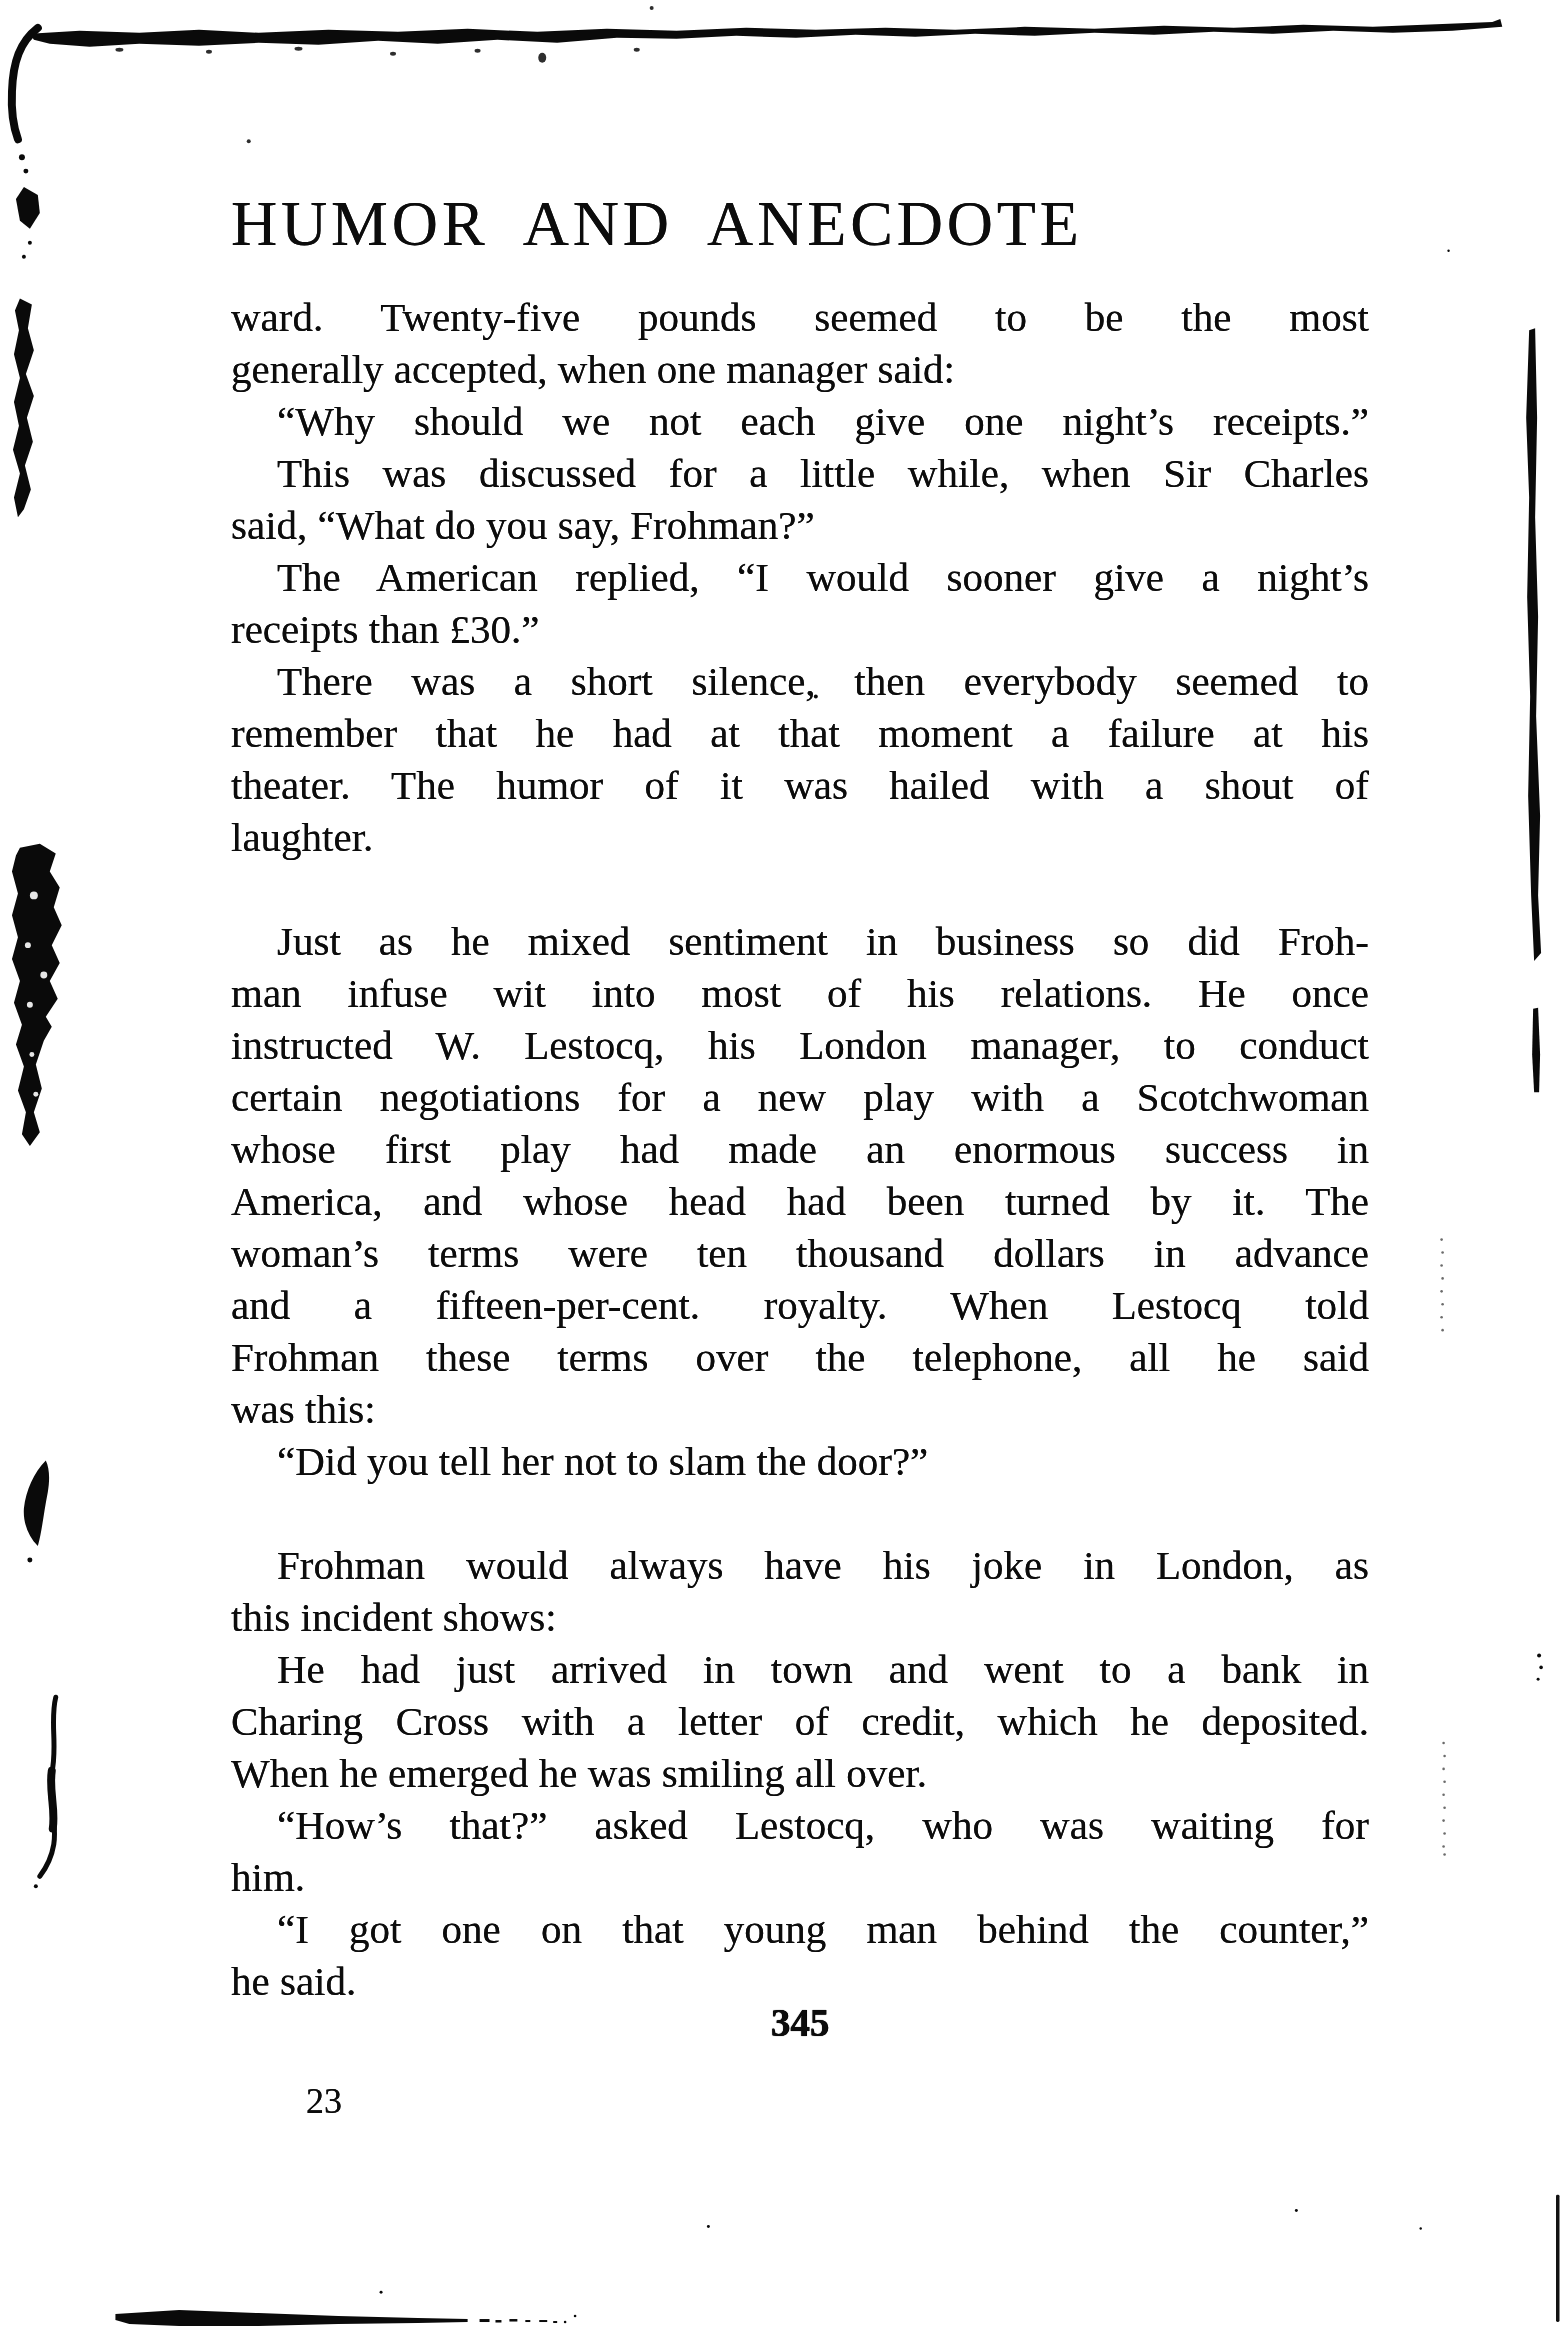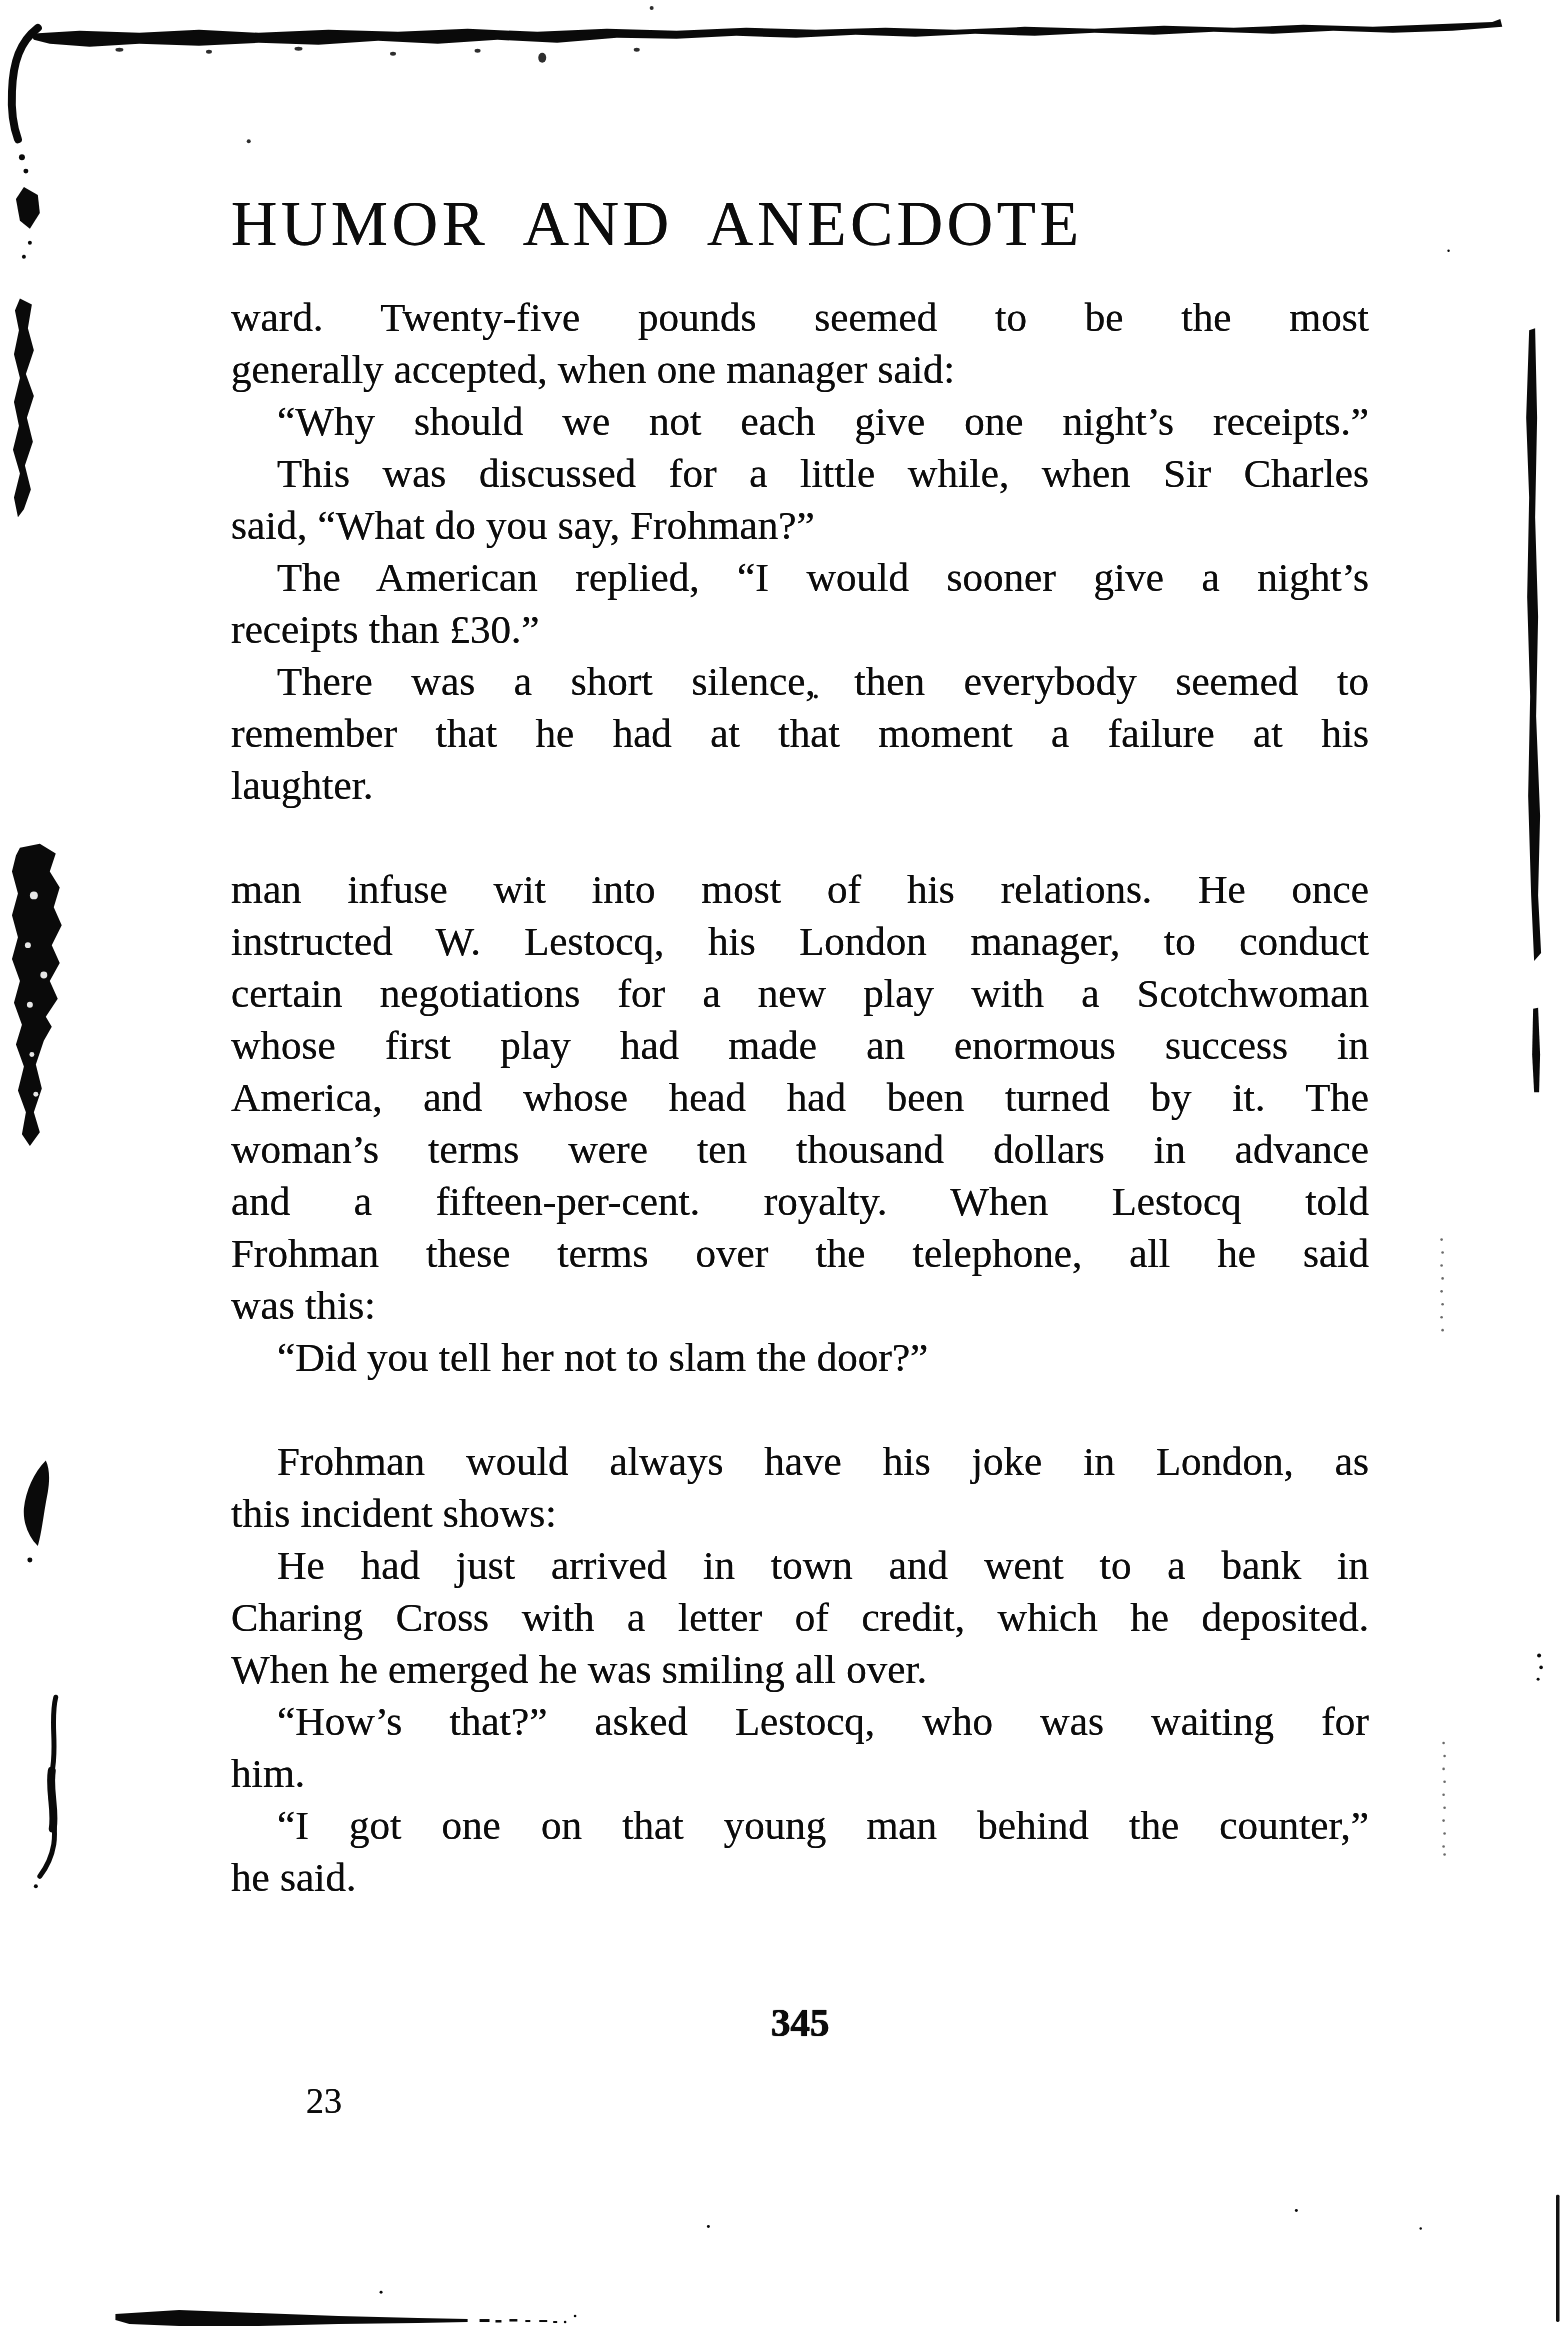--- a/index.html
+++ b/index.html
@@ -77,23 +77,25 @@
         <div class="line j ind">This was discussed for a little while, when Sir Charles</div>
         <div class="line">said, “What do you say, Frohman?”</div>
       </div>
       <div class="para">
         <div class="line j ind">The American replied, “I would sooner give a night’s</div>
         <div class="line">receipts than £30.”</div>
       </div>
       <div class="para">
         <div class="line j ind">There was a short silence, then everybody seemed to</div>
         <div class="line j">remember that he had at that moment a failure at his</div>
+        <div class="line j">theater.  The humor of it was hailed with a shout of</div>
         <div class="line">laughter.</div>
       </div>
       <div class="para gap">
+        <div class="line j ind">Just as he mixed sentiment in business so did Froh-</div>
         <div class="line j">man infuse wit into most of his relations.  He once</div>
         <div class="line j">instructed W. Lestocq, his London manager, to conduct</div>
         <div class="line j">certain negotiations for a new play with a Scotchwoman</div>
         <div class="line j">whose first play had made an enormous success in</div>
         <div class="line j">America, and whose head had been turned by it.  The</div>
         <div class="line j">woman’s terms were ten thousand dollars in advance</div>
         <div class="line j">and a fifteen-per-cent. royalty.  When Lestocq told</div>
         <div class="line j">Frohman these terms over the telephone, all he said</div>
         <div class="line">was this:</div>
       </div>

